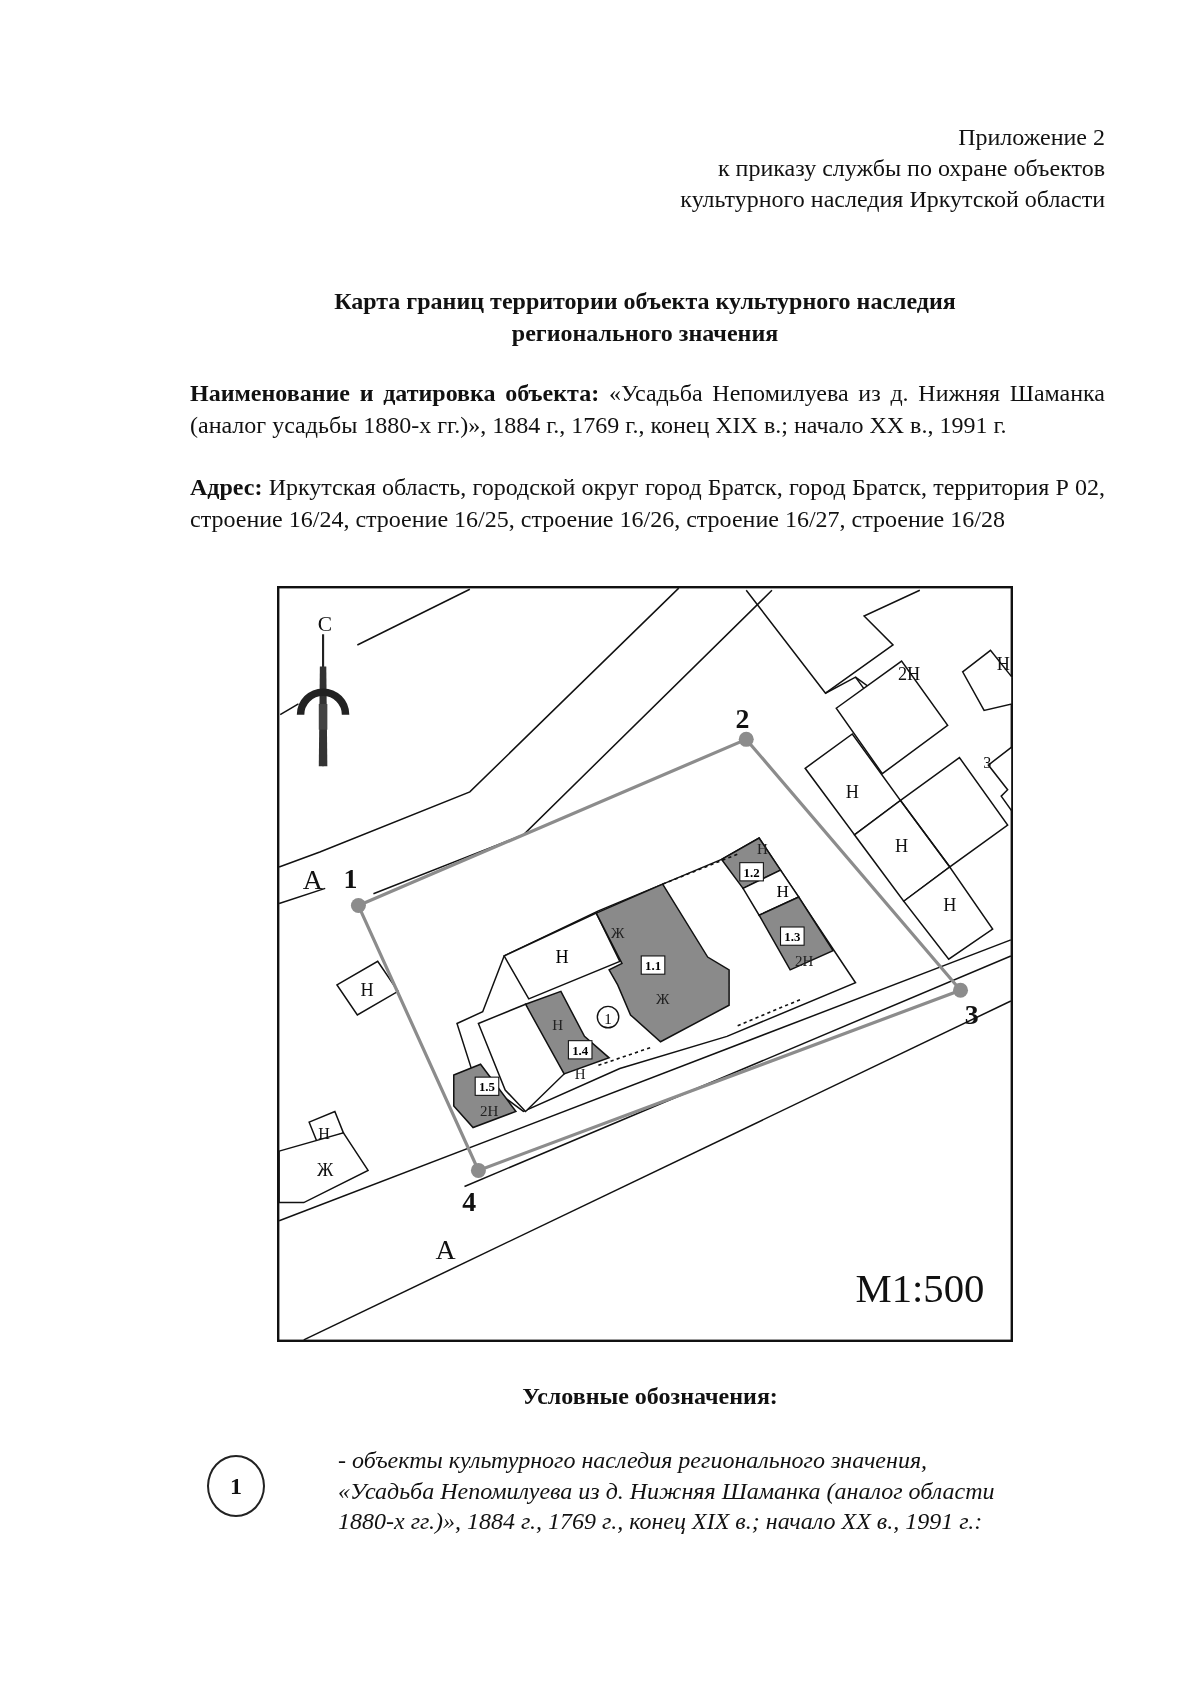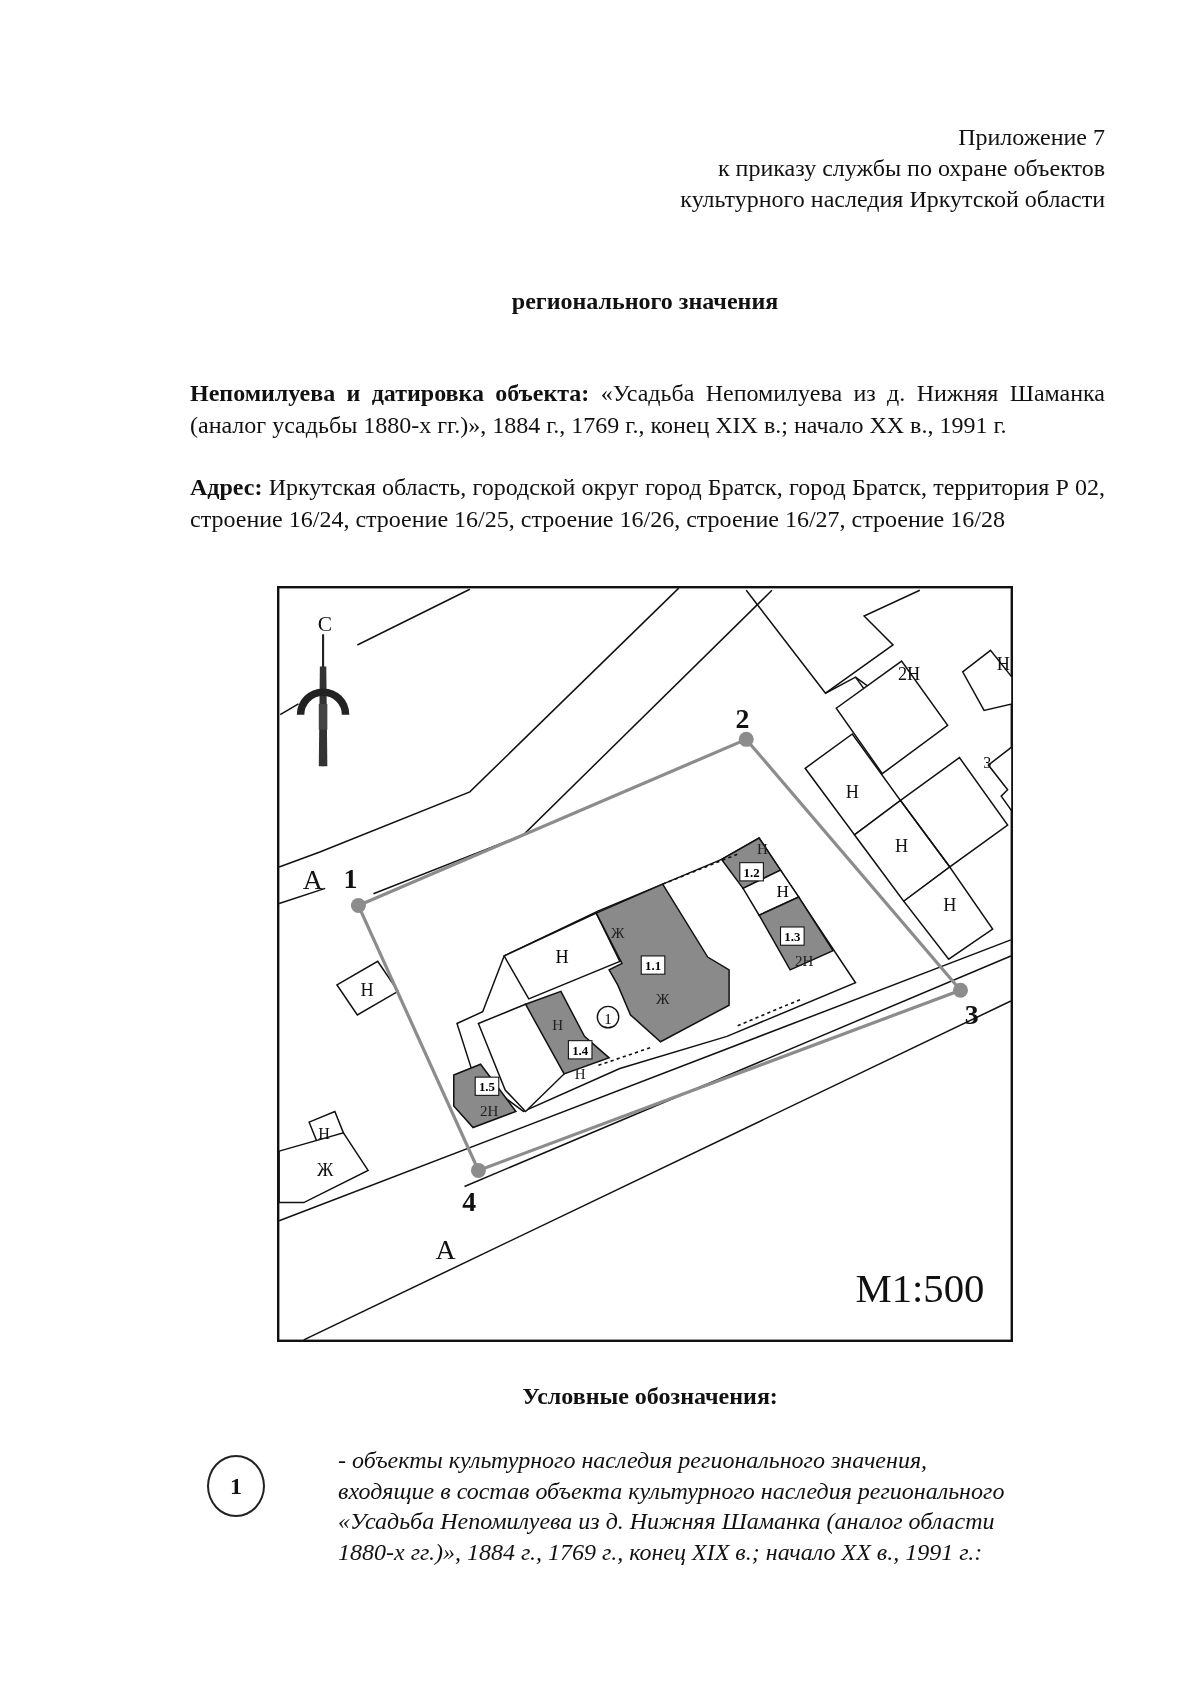--- a/index.html
+++ b/index.html
@@ -16,31 +16,32 @@
   .map { left: 277px; top: 586px; width: 736px; height: 756px; }
   .legend-title { left: 190px; width: 920px; top: 1383px; text-align: center; font-weight: bold; font-size: 24px; }
   .legend-circle { left: 207px; top: 1455px; width: 54px; height: 58px; border: 2px solid #222; border-radius: 50%;
                    display: flex; align-items: center; justify-content: center; font-weight: bold; font-size: 24px; }
   .legend-text { left: 338px; top: 1445px; width: 780px; font-size: 24px; line-height: 30.5px; font-style: italic; }
 </style>
 </head>
 <body>
 
 <div class="abs header">
-  <div>Приложение 7</div>
+  <div>Приложение 2</div>
   <div>к приказу службы по охране объектов</div>
   <div>культурного наследия Иркутской области</div>
 </div>
 
 <div class="abs title">
+  <div>Карта границ территории объекта культурного наследия</div>
   <div>регионального значения</div>
 </div>
 
 <div class="abs para" style="top:378px;">
-  <b>Непомилуева и датировка объекта:</b>
+  <b>Наименование и датировка объекта:</b>
   <span>«Усадьба Непомилуева из д. Нижняя Шаманка (аналог усадьбы 1880-х гг.)», 1884 г., 1769 г., конец XIX в.; начало XX в., 1991 г.</span>
 </div>
 
 <div class="abs para" style="top:472px;">
   <b>Адрес:</b>
   <span>Иркутская область, городской округ город Братск, город Братск, территория Р 02, строение 16/24, строение 16/25, строение 16/26, строение 16/27, строение 16/28</span>
 </div>
 
 <div class="abs map">
   <svg width="736" height="756" viewBox="0 0 687 705" preserveAspectRatio="none" xmlns="http://www.w3.org/2000/svg" font-family="Liberation Serif, DejaVu Serif, serif">
@@ -168,16 +169,15 @@
     <text x="540" y="668" font-size="38" fill="#111">М1:500</text>
   </svg>
 </div>
 
 <div class="abs legend-title">Условные обозначения:</div>
 <div class="abs legend-circle">
   <span>1</span>
 </div>
 <div class="abs legend-text">
   <div>- объекты культурного наследия регионального значения,</div>
-  <div>входящие в состав объекта культурного наследия регионального</div>
   <div>«Усадьба Непомилуева из д. Нижняя Шаманка (аналог области</div>
   <div>1880-х гг.)», 1884 г., 1769 г., конец XIX в.; начало XX в., 1991 г.:</div>
 </div>
 
 </body></html>

